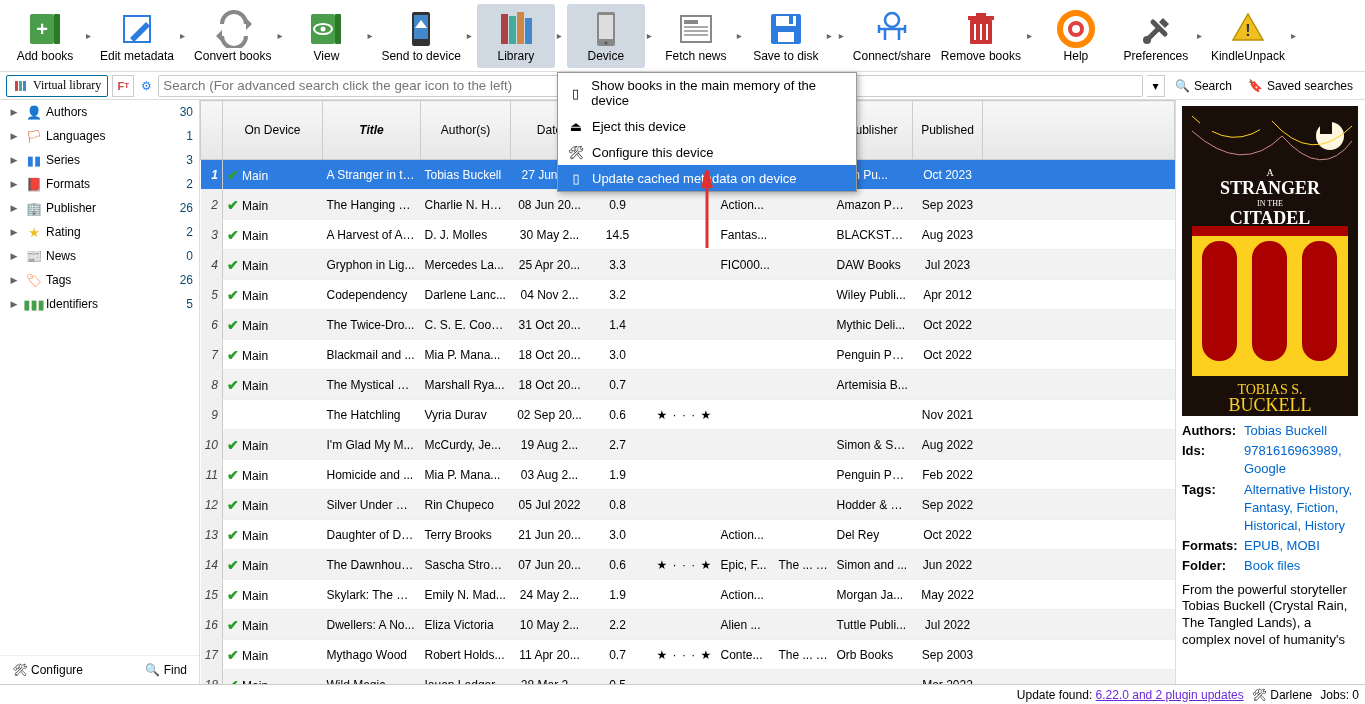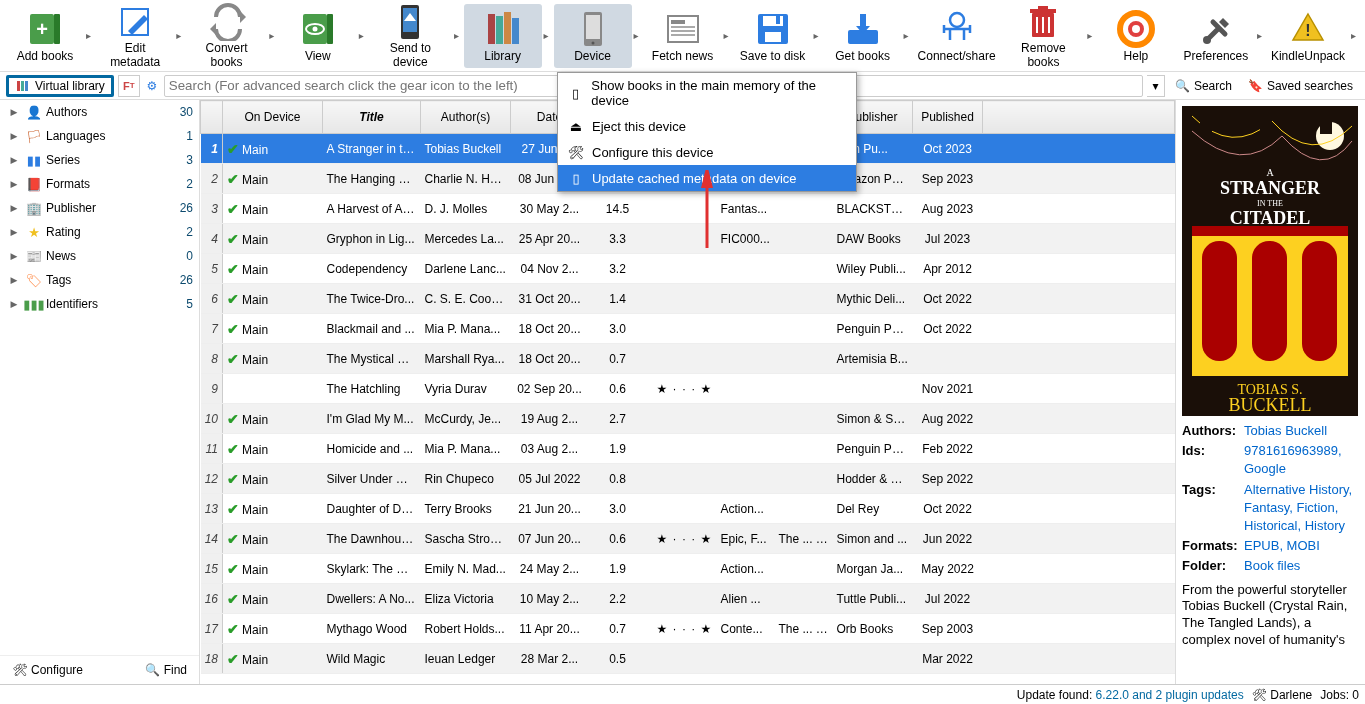--- a/index.html
+++ b/index.html
@@ -5,53 +5,53 @@
 * { box-sizing: border-box; margin: 0; padding: 0; }
 body { font-family: "Segoe UI", Arial, sans-serif; font-size: 12px; color: #000; background: #fff; width: 1365px; height: 704px; overflow: hidden; display: flex; flex-direction: column; }
 .toolbar { display: flex; align-items: center; padding: 4px 6px; border-bottom: 1px solid #ddd; height: 72px; gap: 2px; }
 .tbtn { display: flex; flex-direction: column; align-items: center; justify-content: center; min-width: 78px; height: 64px; cursor: pointer; border-radius: 3px; padding: 2px 4px; }
 .tbtn .ticon { width: 40px; height: 40px; display: flex; align-items: center; justify-content: center; }
 .tbtn .tlabel { font-size: 12px; text-align: center; }
 .tbtn.active { background: #d0d9e2; }
 .withdd { display:flex; align-items:center;}
 .dd-caret { width: 10px; color: #666; font-size: 10px; cursor: pointer; padding:0 2px; }
 .searchbar { display: flex; align-items: center; height: 28px; padding: 3px 6px; border-bottom: 1px solid #ddd; gap: 4px; }
-.vlib { display: flex; align-items: center; padding: 2px 6px; border: 3px solid #0369a1; border-radius: 2px; cursor: pointer; gap:4px; height:22px;}
+.vlib { display: flex; align-items: center; padding: 2px 6px; border: 1px solid #0369a1; border-radius: 2px; cursor: pointer; gap:4px; height:22px;font-family:Liberation Serif, serif;}
 .search-input { flex: 1; border: 1px solid #ccc; height: 22px; padding: 0 4px; color: #888; border-radius:2px;}
 .sbtn { display: flex; align-items: center; gap: 3px; padding: 2px 6px; cursor: pointer; border-radius: 2px; }
 .dd-box { width:18px; height:22px; border:1px solid #ccc; border-left:none; display:flex; align-items:center; justify-content:center; cursor:pointer; }
 .main { flex: 1; display: flex; overflow: hidden; }
 .sidebar { width: 200px; border-right: 1px solid #ddd; display: flex; flex-direction: column; }
 .sidebar-items { flex: 1; }
 .sbitem { display: flex; align-items: center; padding: 4px 6px; cursor: pointer; gap: 4px; }
 .sbitem .sblabel { flex: 1; }
 .sbitem .sbcount { color: #0c4a6e; font-size:12px; }
 .sidebar-bottom { display: flex; justify-content: space-between; padding: 4px 6px; border-top: 1px solid #eee; }
 .center { flex: 1; display: flex; flex-direction: column; overflow: hidden; }
 .grid { flex: 1; overflow: auto; }
 table { border-collapse: collapse; width: 100%; table-layout: fixed; }
-th { background: linear-gradient(#f7f7f7,#e7e7e7); border: 1px solid #ccc; padding: 2px 4px; font-weight: normal; height: 22px; text-align: center; font-size:12px;}
+th { background: linear-gradient(#f7f7f7,#e7e7e7); border: 1px solid #ccc; padding: 15px 4px; font-weight: normal; height: 22px; text-align: center; font-size:12px;}
 th.sorted { font-style: italic; font-weight: bold; }
 tbody td { border-bottom: 1px solid #eee; padding: 4px 4px; height: 30px; white-space: nowrap; overflow: hidden; text-overflow: ellipsis; font-size:12px;}
 tbody tr.even { background: #f2f2f2; }
 tbody tr.selected td { background: #2d7de1; color: #fff; }
 .rownum { text-align: right; font-style: italic; color: #444; width: 20px; padding-right:4px; background:#f0f0f0; border-right:1px solid #ccc;}
 tbody tr.selected .rownum { background:#2d7de1; color:#fff; font-weight:bold;}
 .check { color: #2a9d2a; font-weight: bold; font-size: 14px; }
 .details { width: 190px; border-left: 1px solid #ddd; padding: 6px; overflow: auto; font-size: 13px; }
 .cover { width: 176px; height: 310px; margin-bottom: 6px; background: #1a1a1a; position: relative; overflow: hidden; }
 .cover-art { position:absolute; inset:0; }
 .detail-row { margin-bottom: 2px; line-height: 1.4; display:flex; }
 .detail-row .dk { font-weight: bold; width: 62px; flex-shrink:0;}
 .detail-row .dv { }
 .link { color: #0066cc; cursor: pointer; }
 .desc { margin-top: 6px; font-size: 13px; line-height:1.3;}
 .statusbar { height: 20px; border-top: 1px solid #ccc; display: flex; align-items: center; padding: 0 6px; font-size: 12px; gap: 8px; }
 .statusbar .sp { flex: 1; }
-.ulink { color: #0369a1; cursor:pointer;}
+.ulink { color: #6d28d9; text-decoration: underline; cursor:pointer;}
 .device-menu { position: absolute; left: 557px; top: 72px; width: 300px; background: #fff; border: 1px solid #999; box-shadow: 2px 2px 6px rgba(0,0,0,.3); z-index: 100; }
 .dmitem { display: flex; align-items: center; gap: 8px; padding: 5px 10px; cursor: pointer; font-size:13px;}
 .dmitem.hl { background: #2d7de1; color: #fff; }
 .dmicon { width: 16px; height: 16px; display: flex; align-items: center; justify-content: center; }
 .arrow-annot { position: absolute; left: 695px; top: 170px; width: 30px; height: 80px; z-index: 101; pointer-events:none; }
 .mini-icon{width:16px;height:16px;display:inline-flex;align-items:center;justify-content:center;}
 .stars{letter-spacing:1px;}
 td.c-date,td.c-size,td.c-pub,td.c-rat{text-align:center;}
 td.c-rat{text-align:left; padding-left:10px;}
 </style>
@@ -175,30 +175,20 @@
             <rect x="9" y="6" width="20" height="10" fill="#fff"></rect>
             <rect x="11" y="22" width="16" height="10" fill="#fff"></rect>
             <rect x="22" y="6" width="4" height="8" fill="#2d7de1"></rect>
           </svg>
         </div>
         <div class="tlabel">Save to disk</div>
       </div>
       <div class="dd-caret">▸</div>
     </div>
     <div class="withdd">
-      <div class="tbtn">
-        <div class="ticon">
-          <svg width="38" height="38">
-            <rect x="4" y="20" width="30" height="14" fill="#2d7de1" rx="2"></rect>
-            <polygon points="19,4 19,16 12,16 19,24 26,16 19,16" fill="#2d7de1"></polygon>
-            <rect x="16" y="4" width="6" height="12" fill="#2d7de1"></rect>
-          </svg>
-        </div>
-        <div class="tlabel">Get books</div>
-      </div>
       <div class="dd-caret">▸</div>
     </div>
     <div class="withdd">
       <div class="tbtn">
         <div class="ticon">
           <svg width="38" height="38">
             <circle cx="19" cy="10" r="7" fill="none" stroke="#2d7de1" stroke-width="2.5"></circle>
             <path d="M6 19 L32 19 M6 15 L6 23 M32 15 L32 23" stroke="#2d7de1" stroke-width="2.5"></path>
             <path d="M12 19 L12 30 M26 19 L26 30" stroke="#2d7de1" stroke-width="2.5"></path>
           </svg>

